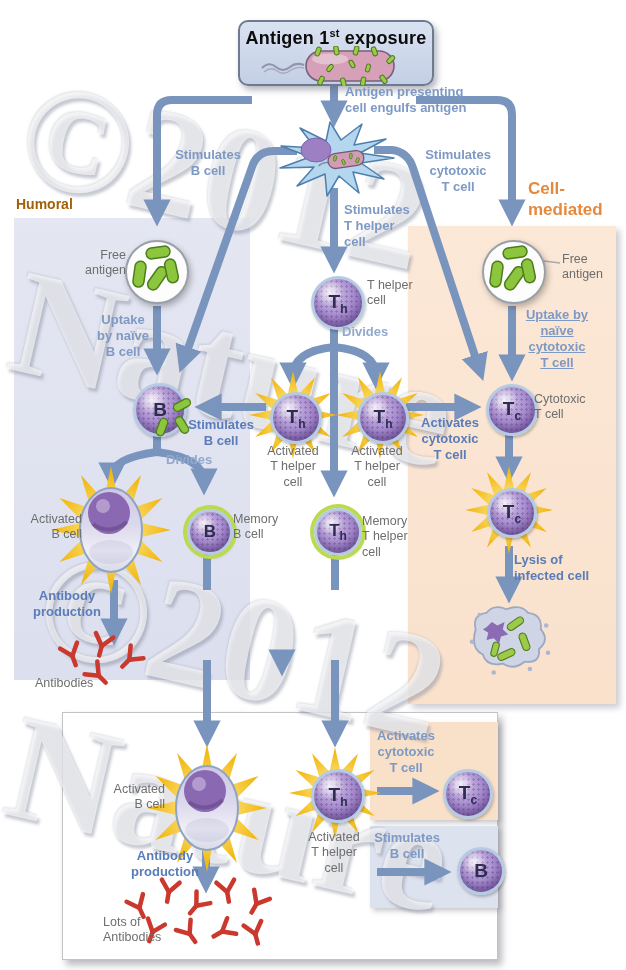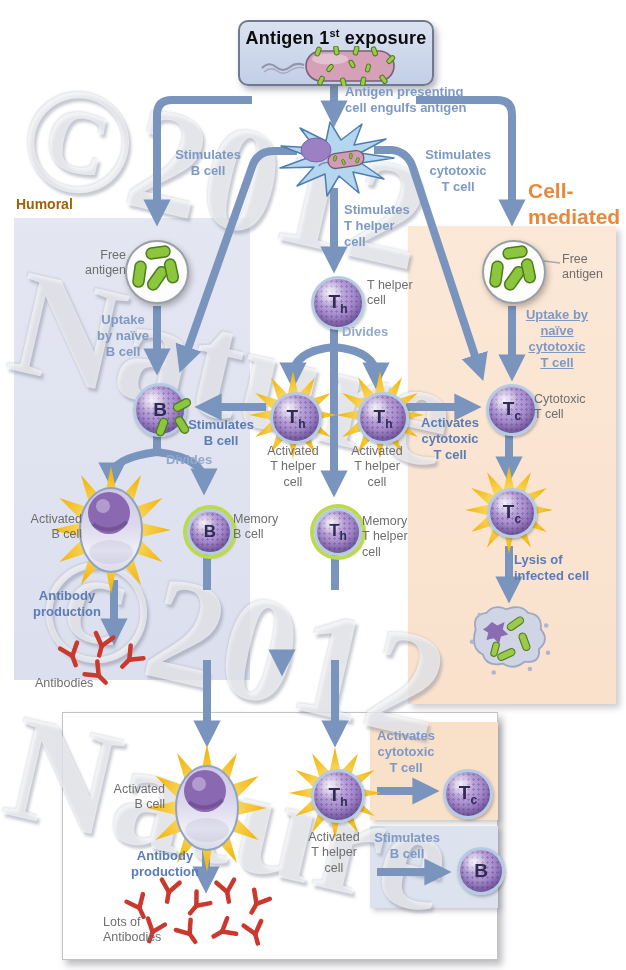--- a/index.html
+++ b/index.html
@@ -13,21 +13,21 @@
       transform:rotate(13deg);transform-origin:left top;pointer-events:none;}
   .arrows{position:absolute;left:0;top:0;z-index:4;}
   .abs{position:absolute;z-index:5;}
   .lbl{position:absolute;z-index:5;font-weight:bold;font-size:13px;line-height:1.22;
        color:#7e99c4;white-space:pre-line;}
   .lbl.dark{color:#5a7cb8;}
   .lbl.light{color:#93a9cc;}
   .lbl.gray{font-weight:normal;color:#6e6e6e;font-size:12.5px;}
   .ta-c{text-align:center;}.ta-r{text-align:right;}
   .h-head{font-size:14px;color:#a16207;}
-  .cm-head{font-size:21px;color:#e8883a;line-height:1.25;}
+  .cm-head{font-size:17px;color:#e8883a;line-height:1.25;}
   .expo-box{position:absolute;z-index:5;border:2px solid #6f7a90;border-radius:10px;
        background:linear-gradient(180deg,#dae2f1 0%,#c3cfe6 100%);
        box-shadow:3px 4px 6px rgba(90,95,115,0.45);}
   .bt{font-weight:bold;font-size:18px;color:#0b0b0b;text-align:center;margin-top:5px;letter-spacing:0.2px;}
   .bt sup{font-size:11px;}
   .cell{position:absolute;z-index:5;border-radius:50%;border:3px solid #b6cbe3;
        background:
          radial-gradient(circle at 33% 28%, rgba(255,255,255,0.8), rgba(255,255,255,0) 30%),
          radial-gradient(rgba(70,40,110,0.28) 1px, transparent 1.4px),
          radial-gradient(circle at 38% 32%, #c9b6e0 8%, #a98fd0 45%, #7d5da6 85%, #6d4f96 100%);

